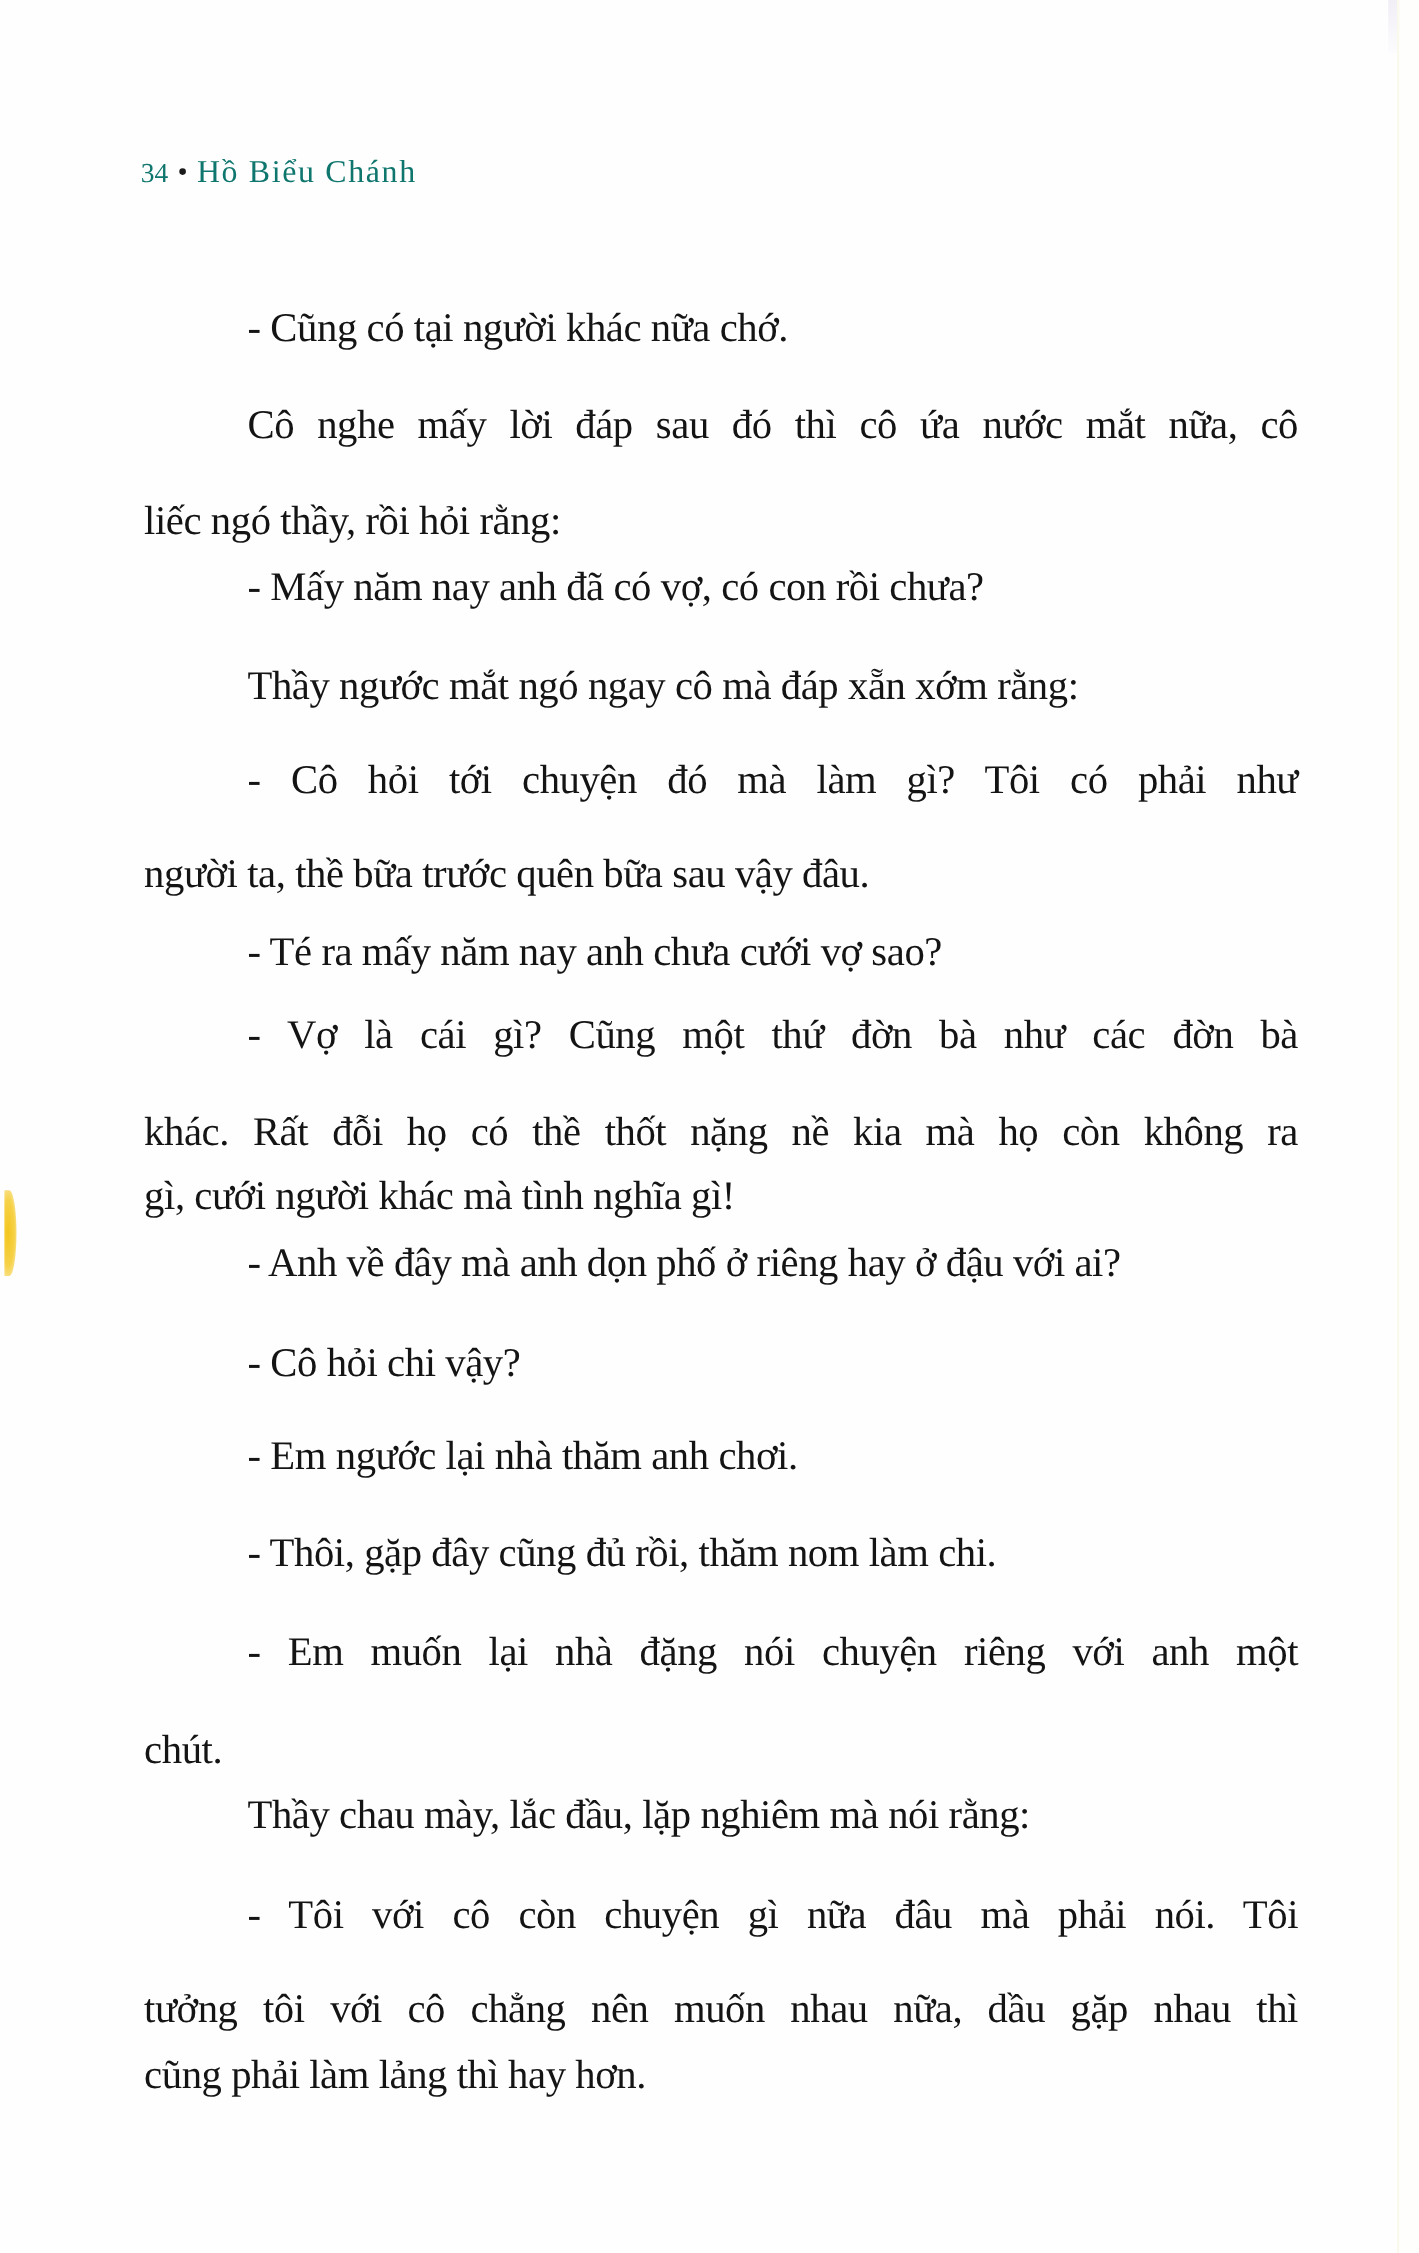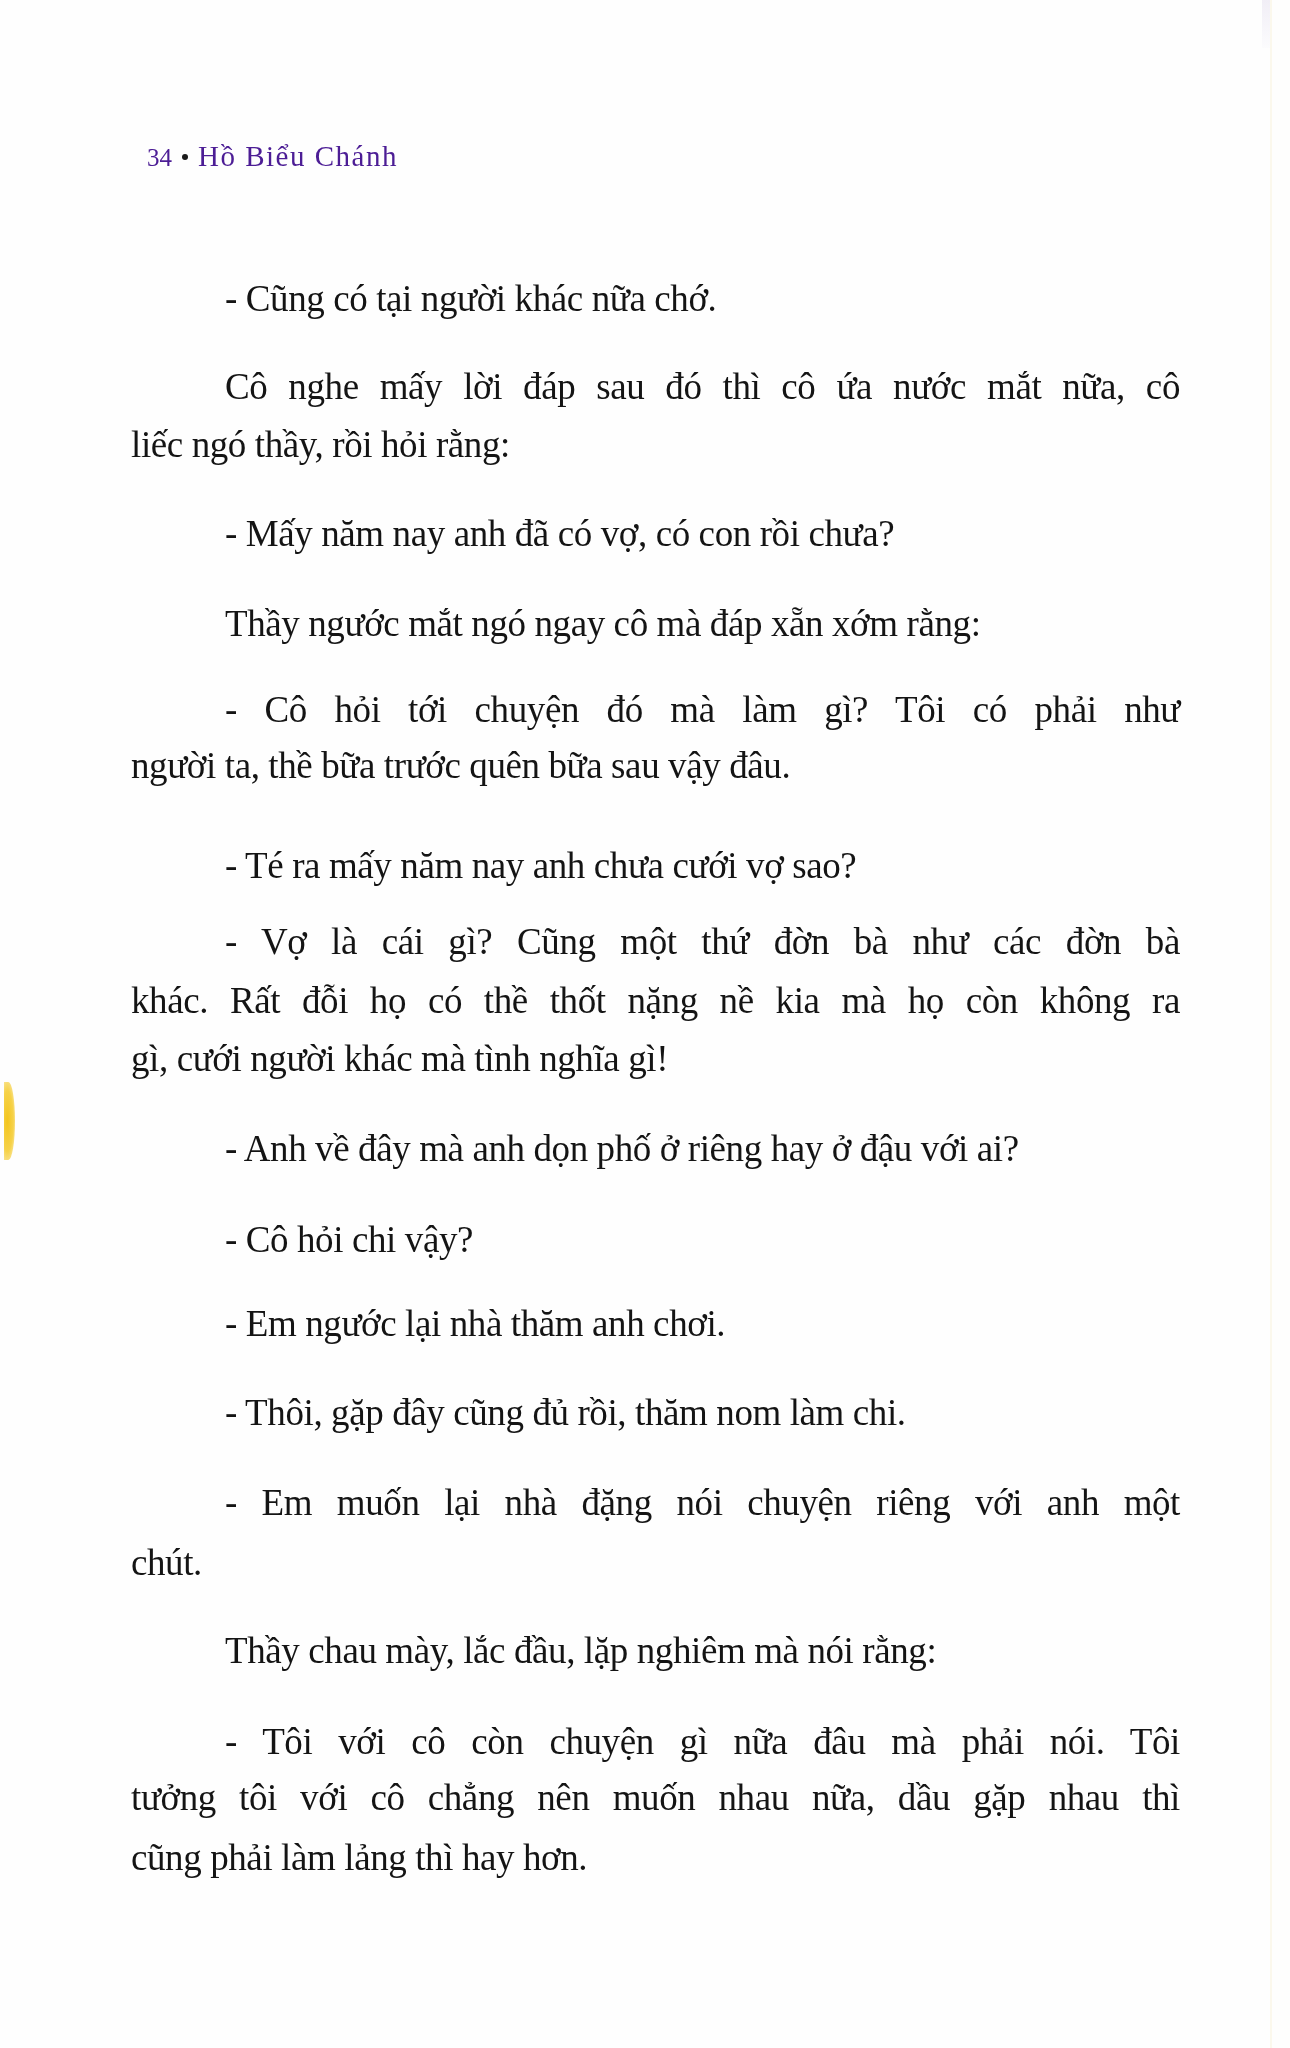--- a/index.html
+++ b/index.html
@@ -51,26 +51,26 @@
     position: absolute;
     left: 4px;
     top: 1082px;
     width: 11px;
     height: 78px;
     border-radius: 0 60% 60% 0 / 0 50% 50% 0;
     background: radial-gradient(ellipse at 30% 50%, #f3c51d 0%, #f6d24a 55%, rgba(248,220,110,0.3) 100%);
   }
   .running-head {
     position: absolute;
-    left: 147px;
+    left: 128px;
     top: 140px;
     font-size: 29px;
     letter-spacing: 1.5px;
     white-space: nowrap;
-    color: #4c1d95;
+    color: #0f766e;
   }
   .running-head .pg {
     font-size: 25px;
     letter-spacing: 0;
   }
   .running-head .bullet {
     display: inline-block;
     width: 6px;
     height: 6px;
     border-radius: 50%;
@@ -81,21 +81,21 @@
   .line {
     position: absolute;
     white-space: nowrap;
     font-size: 37px;
     line-height: 46px;
     height: 46px;
     letter-spacing: -0.4px;
     transform-origin: left center;
   }
   .line.indent { left: 225px; }
-  .line.flush  { left: 131px; }
+  .line.flush  { left: 131px; margin-top: 29px; }
   .justify {
     text-align: justify;
     text-align-last: justify;
   }
 </style>
 </head>
 <body>
 
 <div class="page">
   <div class="page-edge-top"></div>

